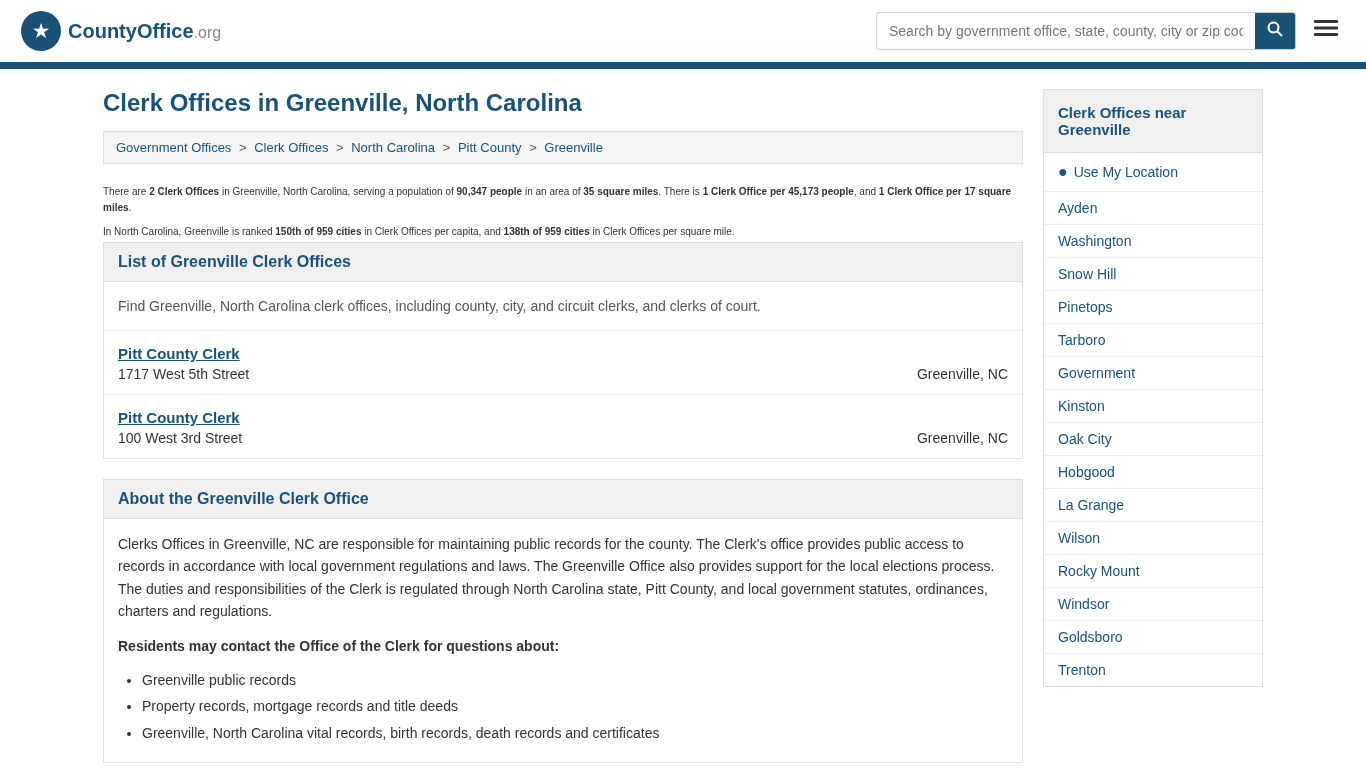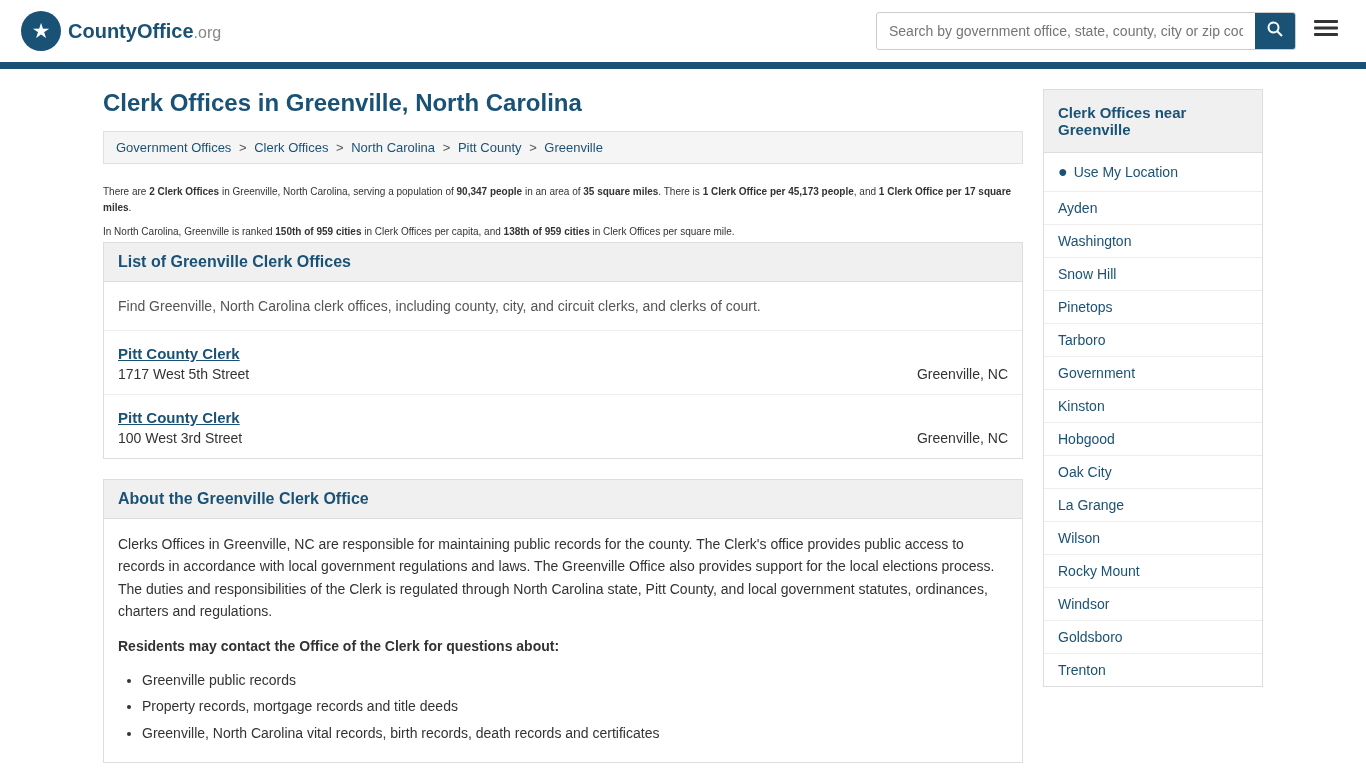--- a/index.html
+++ b/index.html
@@ -322,22 +322,22 @@
         <span class="location-pin">●</span>
         <a href="#">Use My Location</a>
       </div>
       <div class="sidebar-location-item"><a href="#">Ayden</a></div>
       <div class="sidebar-location-item"><a href="#">Washington</a></div>
       <div class="sidebar-location-item"><a href="#">Snow Hill</a></div>
       <div class="sidebar-location-item"><a href="#">Pinetops</a></div>
       <div class="sidebar-location-item"><a href="#">Tarboro</a></div>
       <div class="sidebar-location-item"><a href="#">Government</a></div>
       <div class="sidebar-location-item"><a href="#">Kinston</a></div>
+      <div class="sidebar-location-item"><a href="#">Oak City</a></div>
       <div class="sidebar-location-item"><a href="#">Hobgood</a></div>
-      <div class="sidebar-location-item"><a href="#">Oak City</a></div>
       <div class="sidebar-location-item"><a href="#">La Grange</a></div>
       <div class="sidebar-location-item"><a href="#">Wilson</a></div>
       <div class="sidebar-location-item"><a href="#">Rocky Mount</a></div>
       <div class="sidebar-location-item"><a href="#">Windsor</a></div>
       <div class="sidebar-location-item"><a href="#">Goldsboro</a></div>
       <div class="sidebar-location-item"><a href="#">Trenton</a></div>
     </div>
   </div>
 
 </div>

